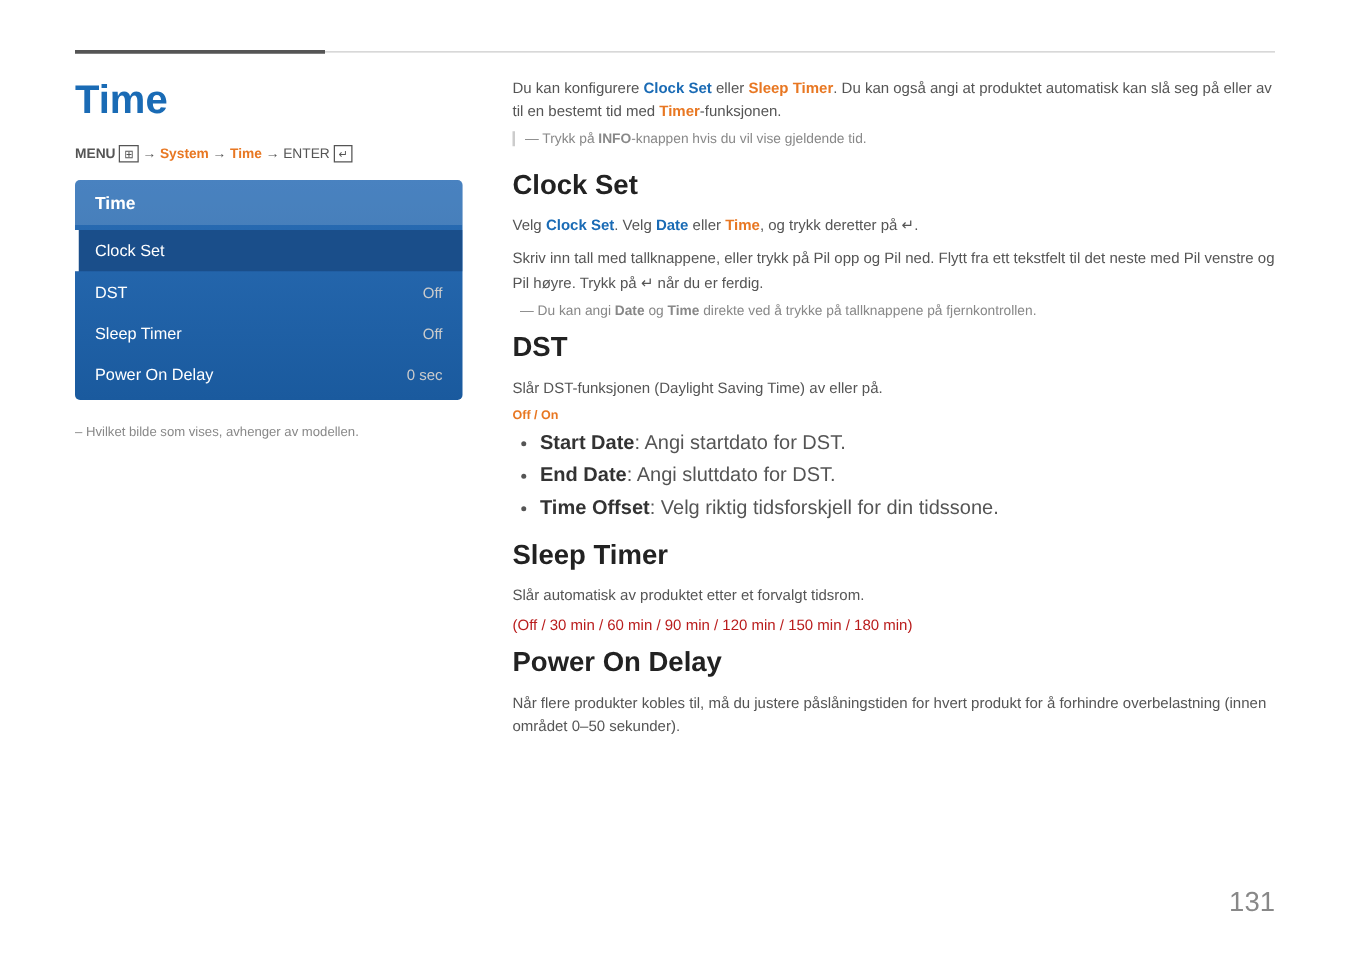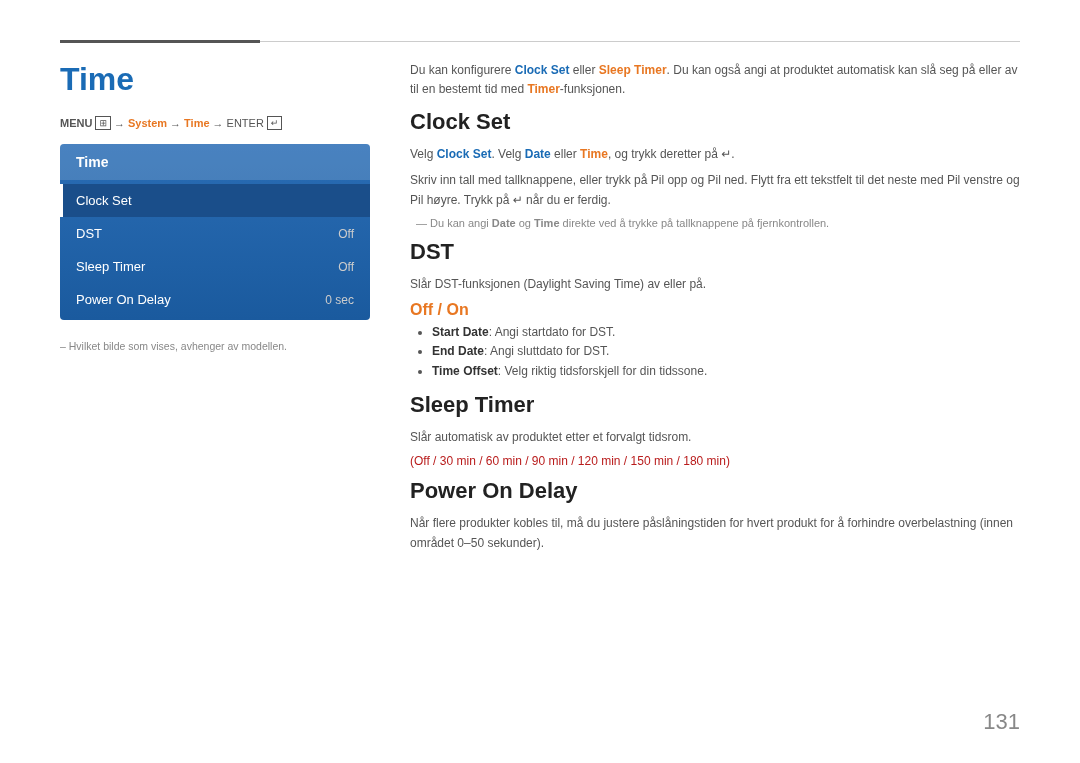--- a/index.html
+++ b/index.html
@@ -167,31 +167,31 @@
       font-size: 11px;
       color: #888;
       margin-bottom: 2px;
       padding-left: 6px;
     }
     .section-note::before { content: '— '; }
 
     .orange-options {
       color: #e87722;
       font-weight: bold;
-      font-size: 16px;
+      font-size: 10px;
       margin-bottom: 4px;
     }
 
     .bullet-list {
       list-style: disc;
       padding-left: 22px;
       margin-bottom: 6px;
     }
     .bullet-list li {
-      font-size: 12px;
+      font-size: 16px;
       color: #555;
       line-height: 1.65;
     }
     .bullet-list li strong { color: #333; }
 
     .sleep-options {
       color: #b91c1c;
       font-size: 12px;
       font-weight: normal;
       margin-bottom: 4px;
@@ -266,20 +266,21 @@
       </div>
 
       <p class="footnote">– Hvilket bilde som vises, avhenger av modellen.</p>
     </div>
 
     <div class="right-col">
 
       <p class="intro-text">
         Du kan konfigurere <strong><span class="blue-link">Clock Set</span></strong> eller <strong><span class="orange-link">Sleep Timer</span></strong>. Du kan også angi at produktet automatisk kan slå seg på eller av til en bestemt tid med <strong><span class="orange-link">Timer</span></strong>-funksjonen.
       </p>
+      <p class="tip-text">Trykk på <strong>INFO</strong>-knappen hvis du vil vise gjeldende tid.</p>
 
       <h2 class="section-title">Clock Set</h2>
       <p class="section-body">
         Velg <strong><span class="blue-link">Clock Set</span></strong>. Velg <strong><span class="blue-link">Date</span></strong> eller <strong><span class="orange-link">Time</span></strong>, og trykk deretter på <span>↵</span>.
       </p>
       <p class="section-body">
         Skriv inn tall med tallknappene, eller trykk på Pil opp og Pil ned. Flytt fra ett tekstfelt til det neste med Pil venstre og Pil høyre. Trykk på <span>↵</span> når du er ferdig.
       </p>
       <p class="section-note">Du kan angi <strong><span class="blue-link">Date</span></strong> og <strong><span class="orange-link">Time</span></strong> direkte ved å trykke på tallknappene på fjernkontrollen.</p>
 

